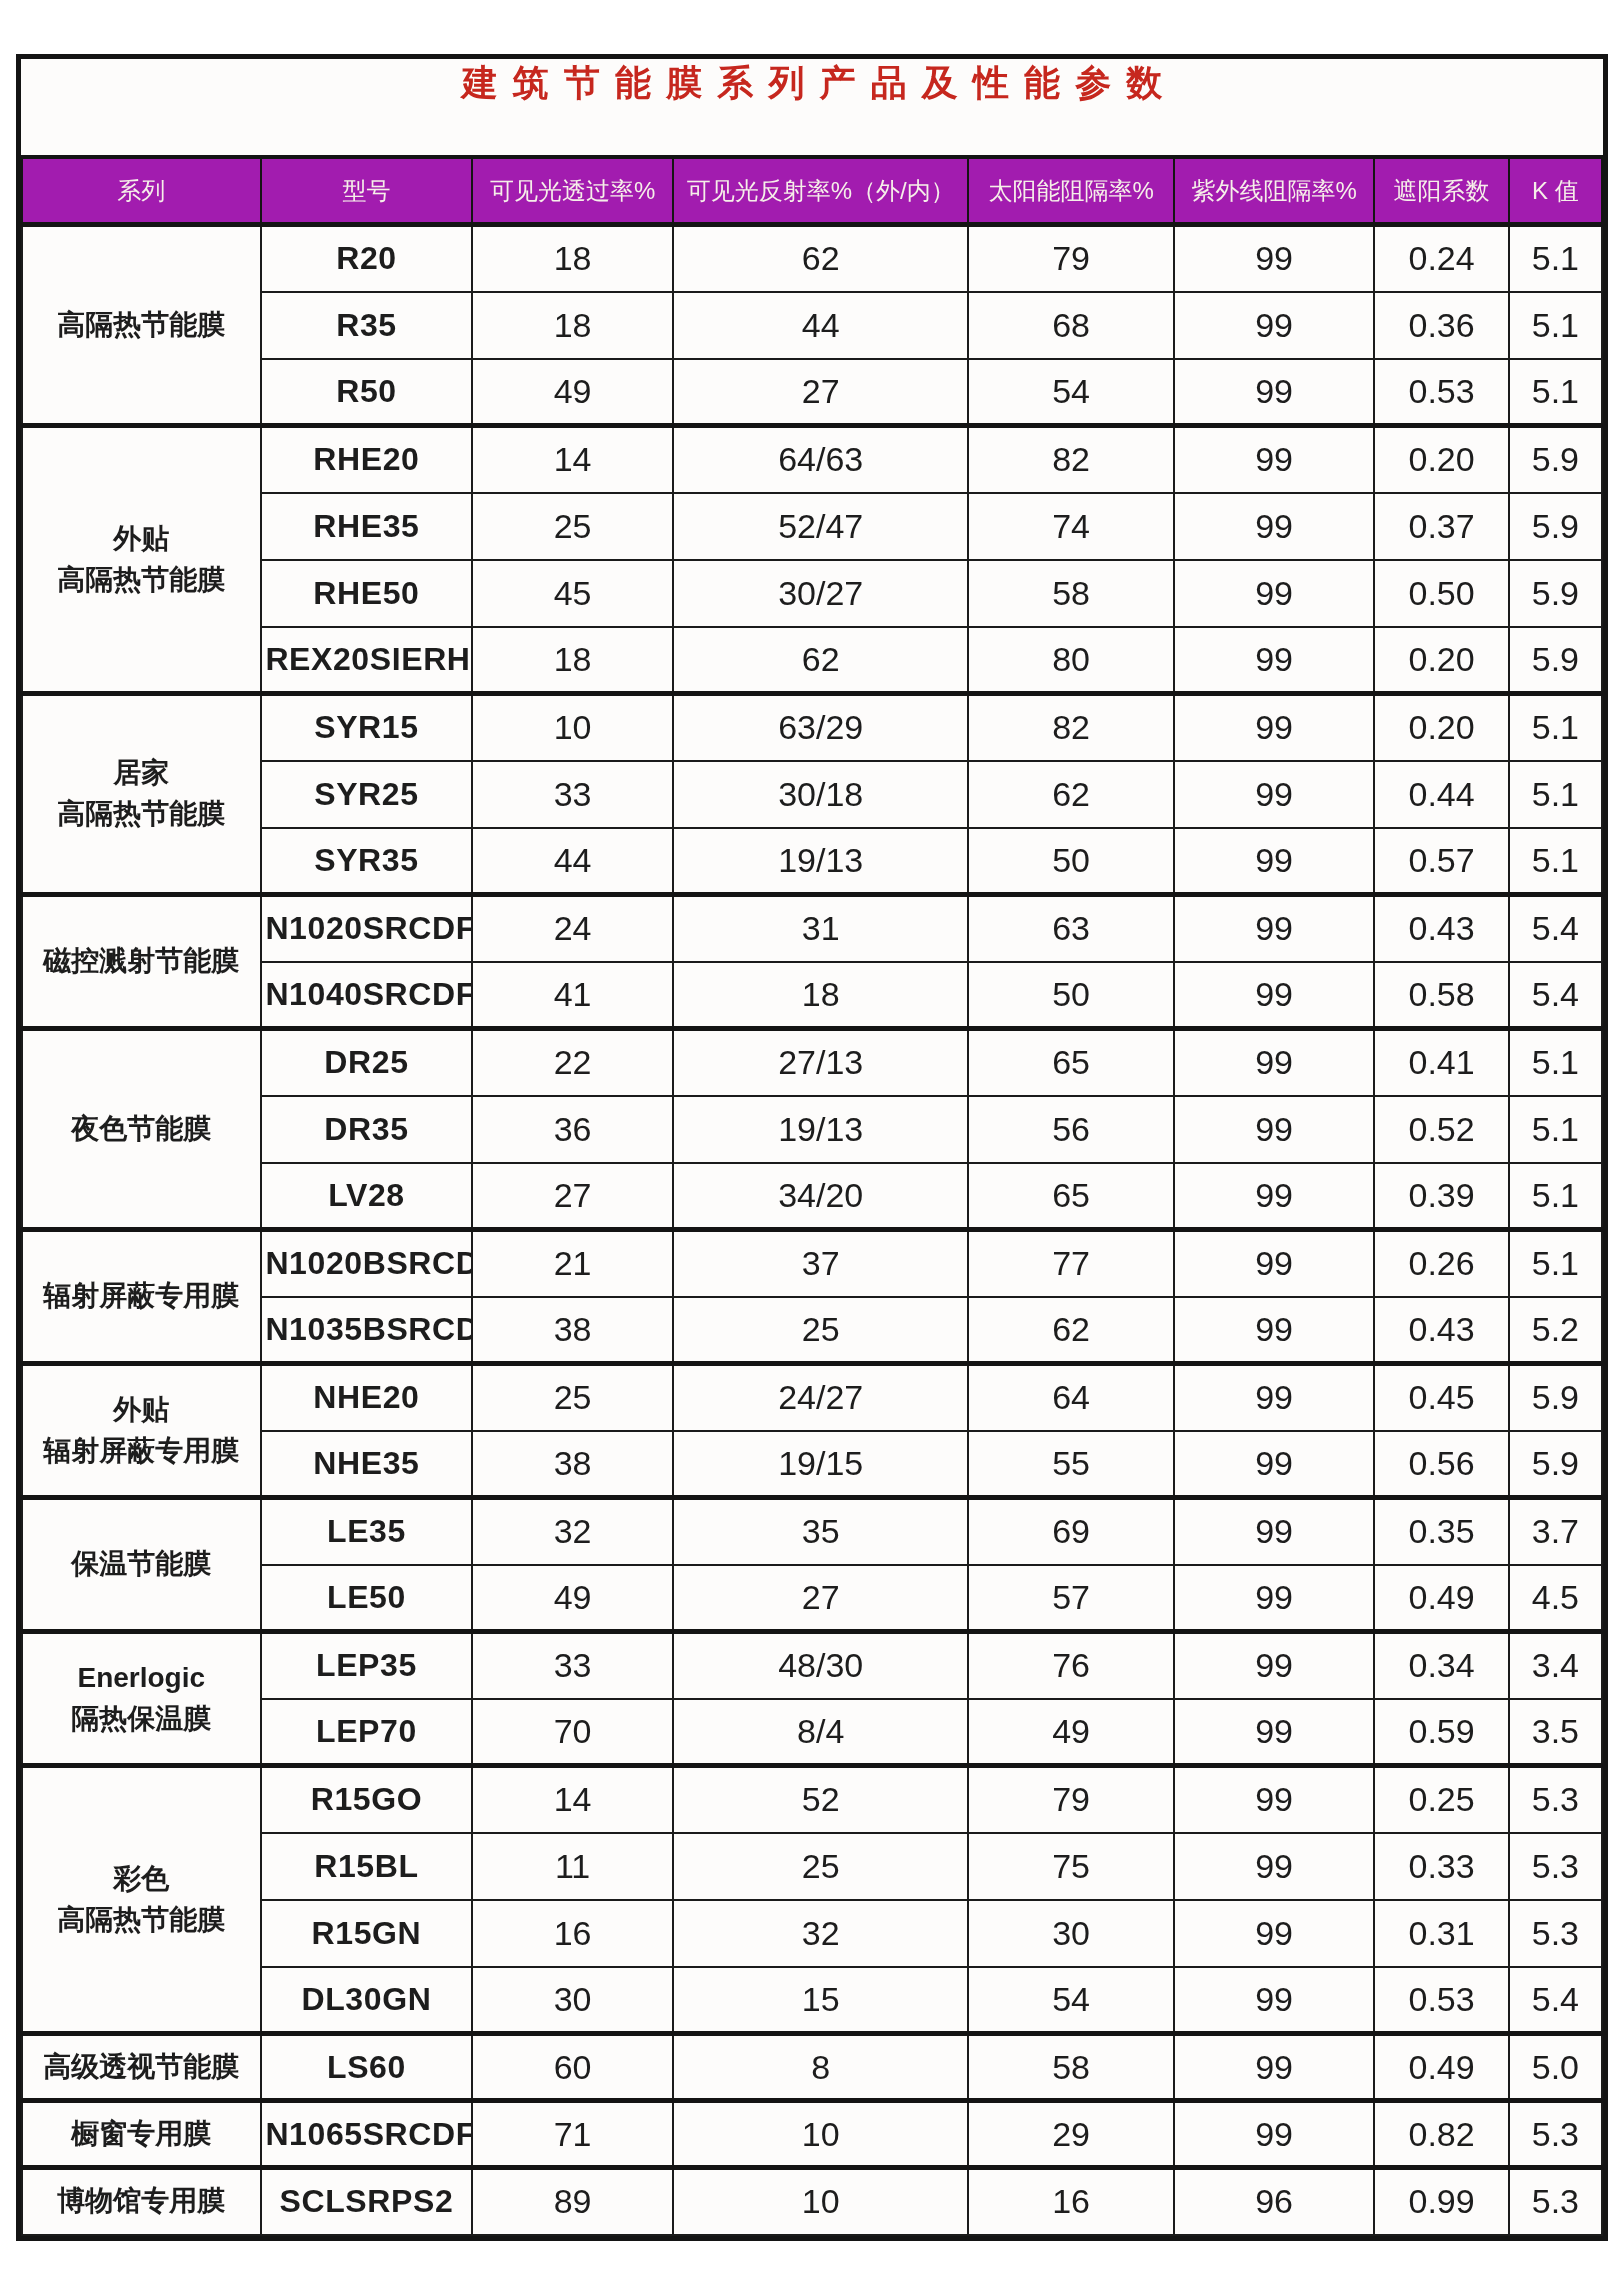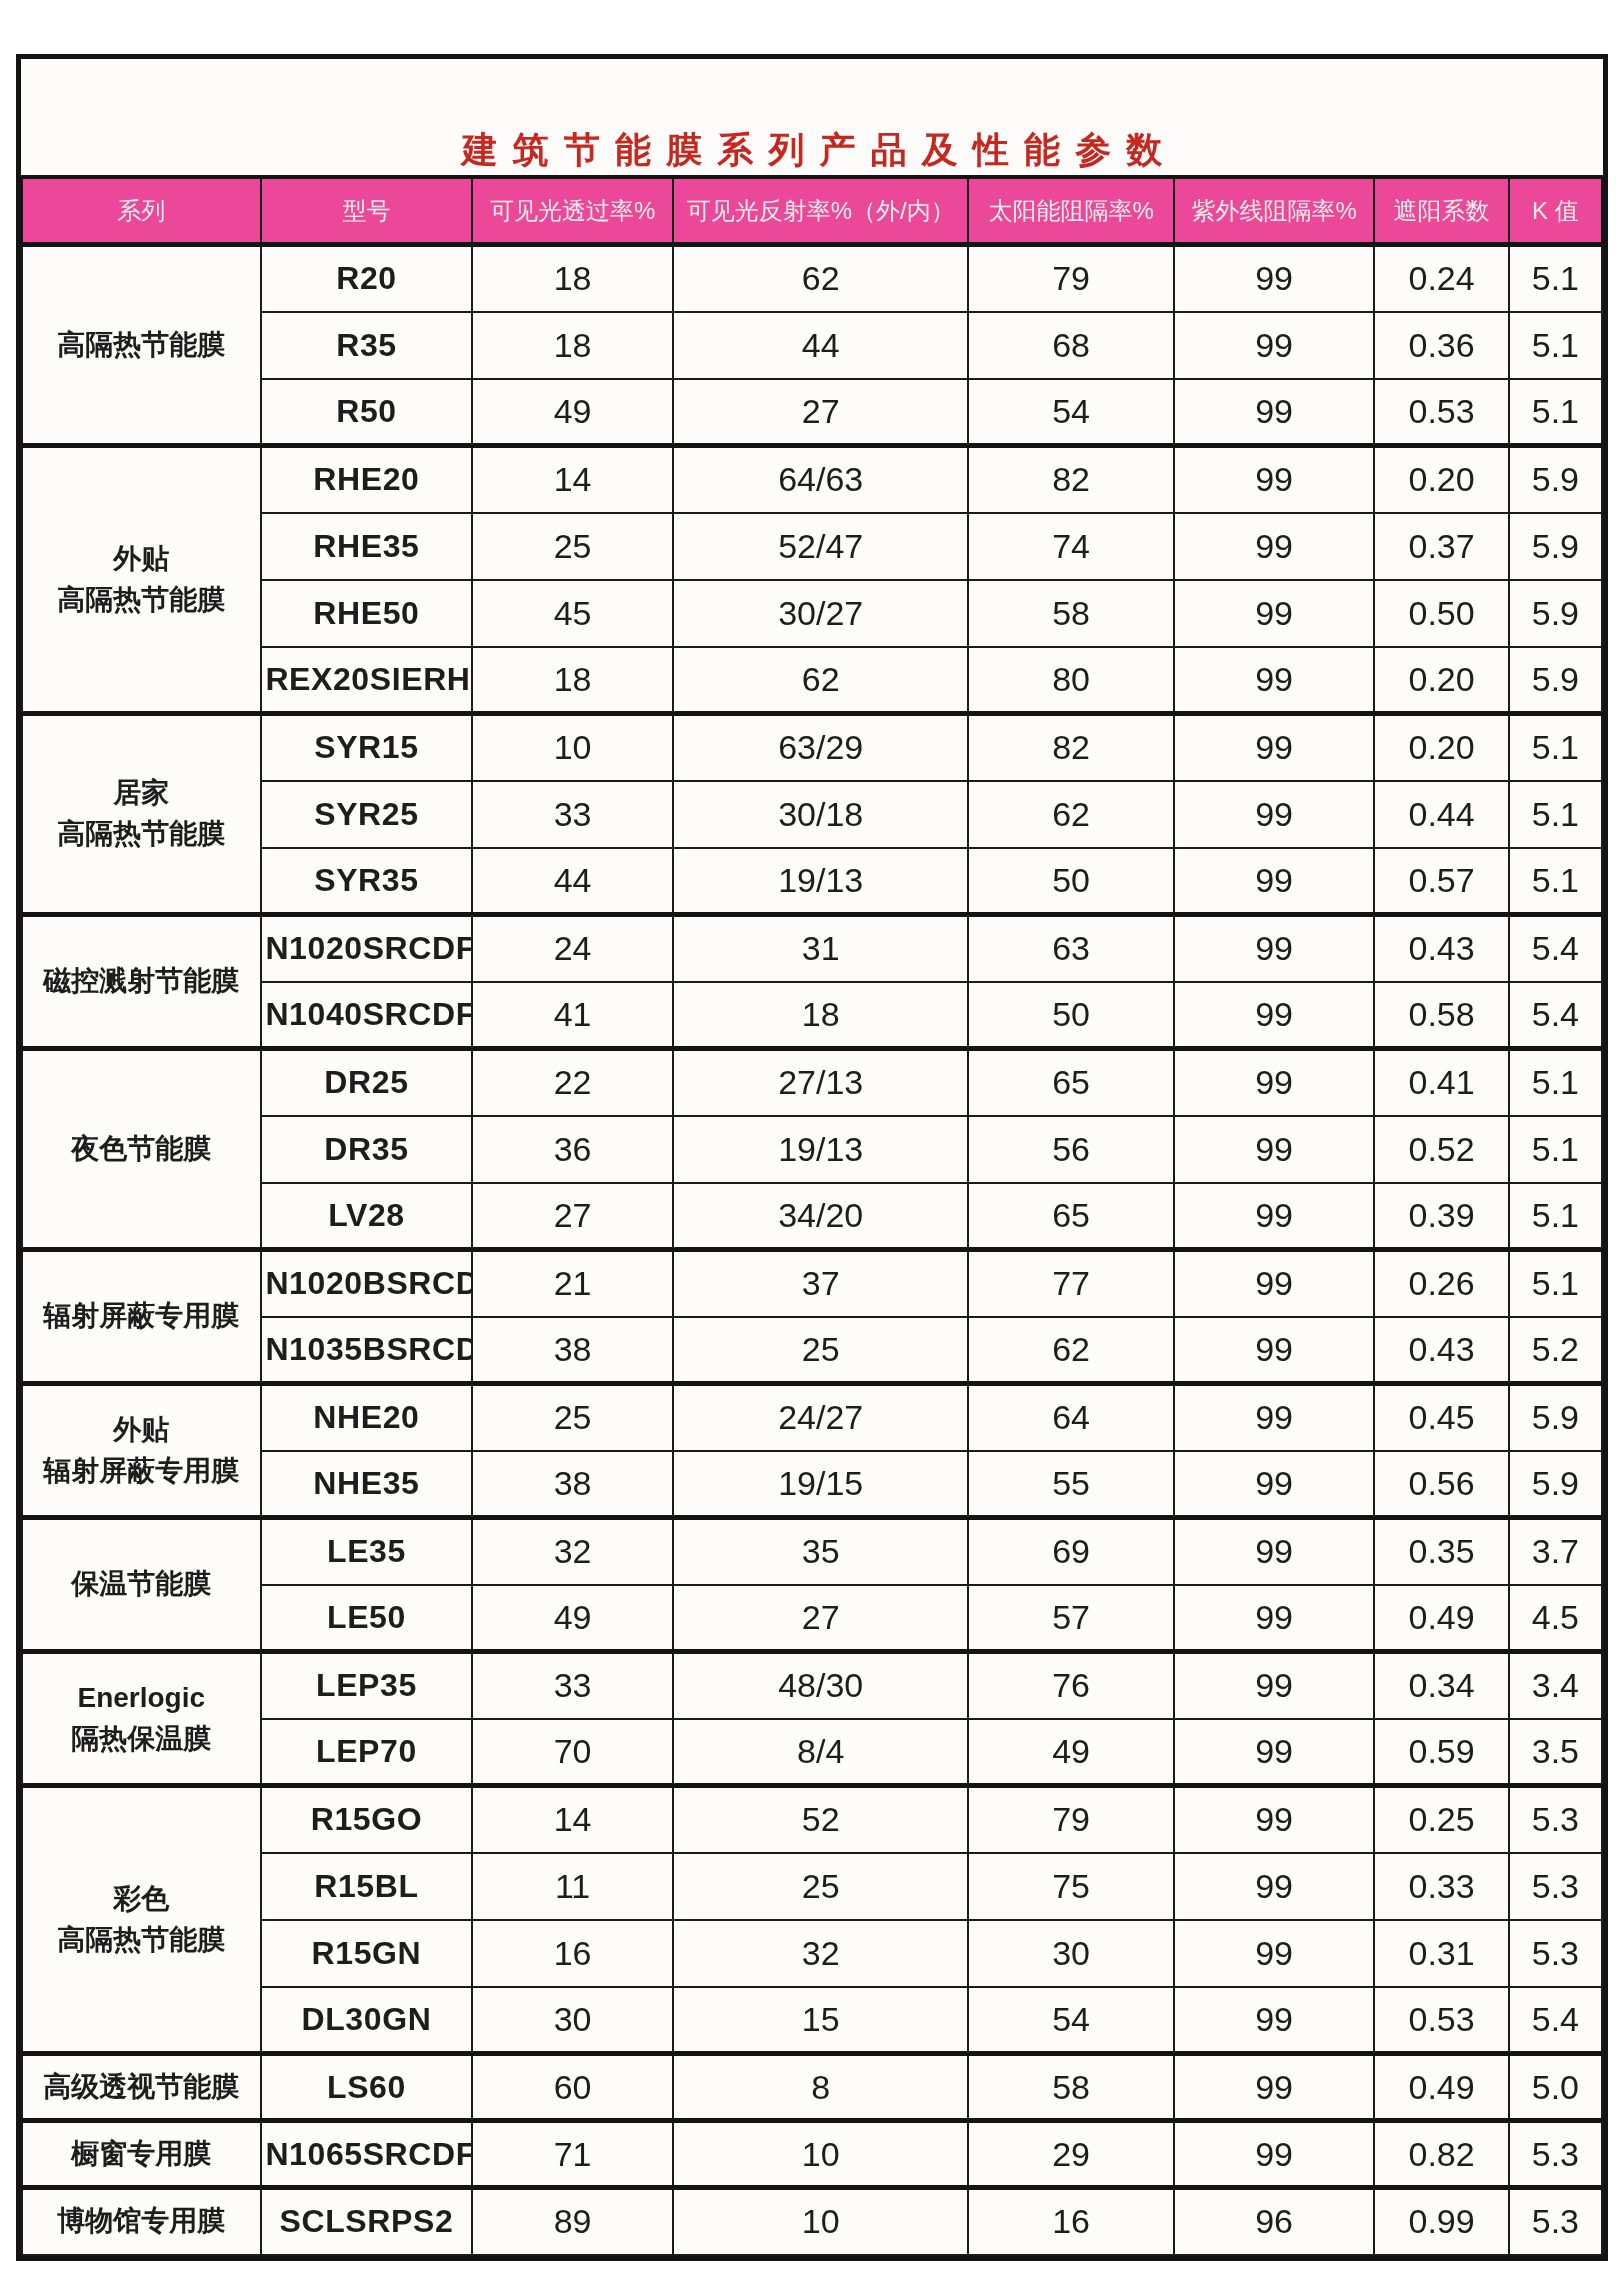--- a/index.html
+++ b/index.html
@@ -17,23 +17,23 @@
   .frame {
     position: absolute;
     left: 16px;
     top: 54px;
     width: 1592px;
     box-sizing: border-box;
     border: 5.1px solid #141414;
     background: #fdfcfb;
   }
   .title-band {
-    height: 116px;
+    height: 96px;
     display: flex;
-    align-items: flex-end;
+    align-items: flex-start;
     justify-content: center;
   }
   .title {
     color: #c6271e;
     font-size: 36px;
     font-weight: bold;
     letter-spacing: 0.42em;
     text-indent: 0.42em;
     white-space: nowrap;
   }
@@ -45,21 +45,21 @@
   table.spec col.c-series { width: 15.1%; }
   table.spec col.c-model  { width: 13.4%; }
   table.spec col.c-vlt    { width: 12.7%; }
   table.spec col.c-vlr    { width: 18.7%; }
   table.spec col.c-solar  { width: 13.0%; }
   table.spec col.c-uv     { width: 12.7%; }
   table.spec col.c-sc     { width: 8.5%;  }
   table.spec col.c-k      { width: 5.9%;  }
 
   thead th {
-    background: #ec4899;
+    background: #a21caf;
     color: #f6efe9;
     font-weight: 500;
     font-size: 24px;
     height: 63px;
     padding: 0 2.5px;
     border: 2.5px solid #141414;
     border-top-width: 4.4px;
     border-bottom-width: 4.4px;
     white-space: nowrap;
     overflow: hidden;

